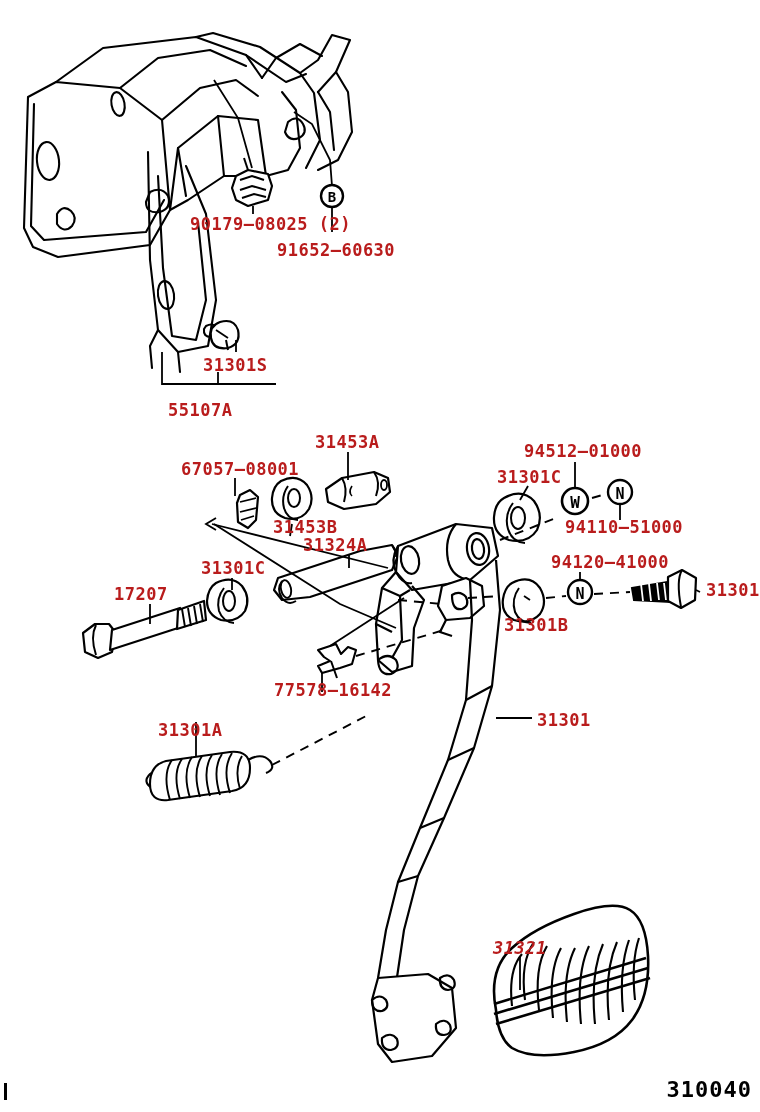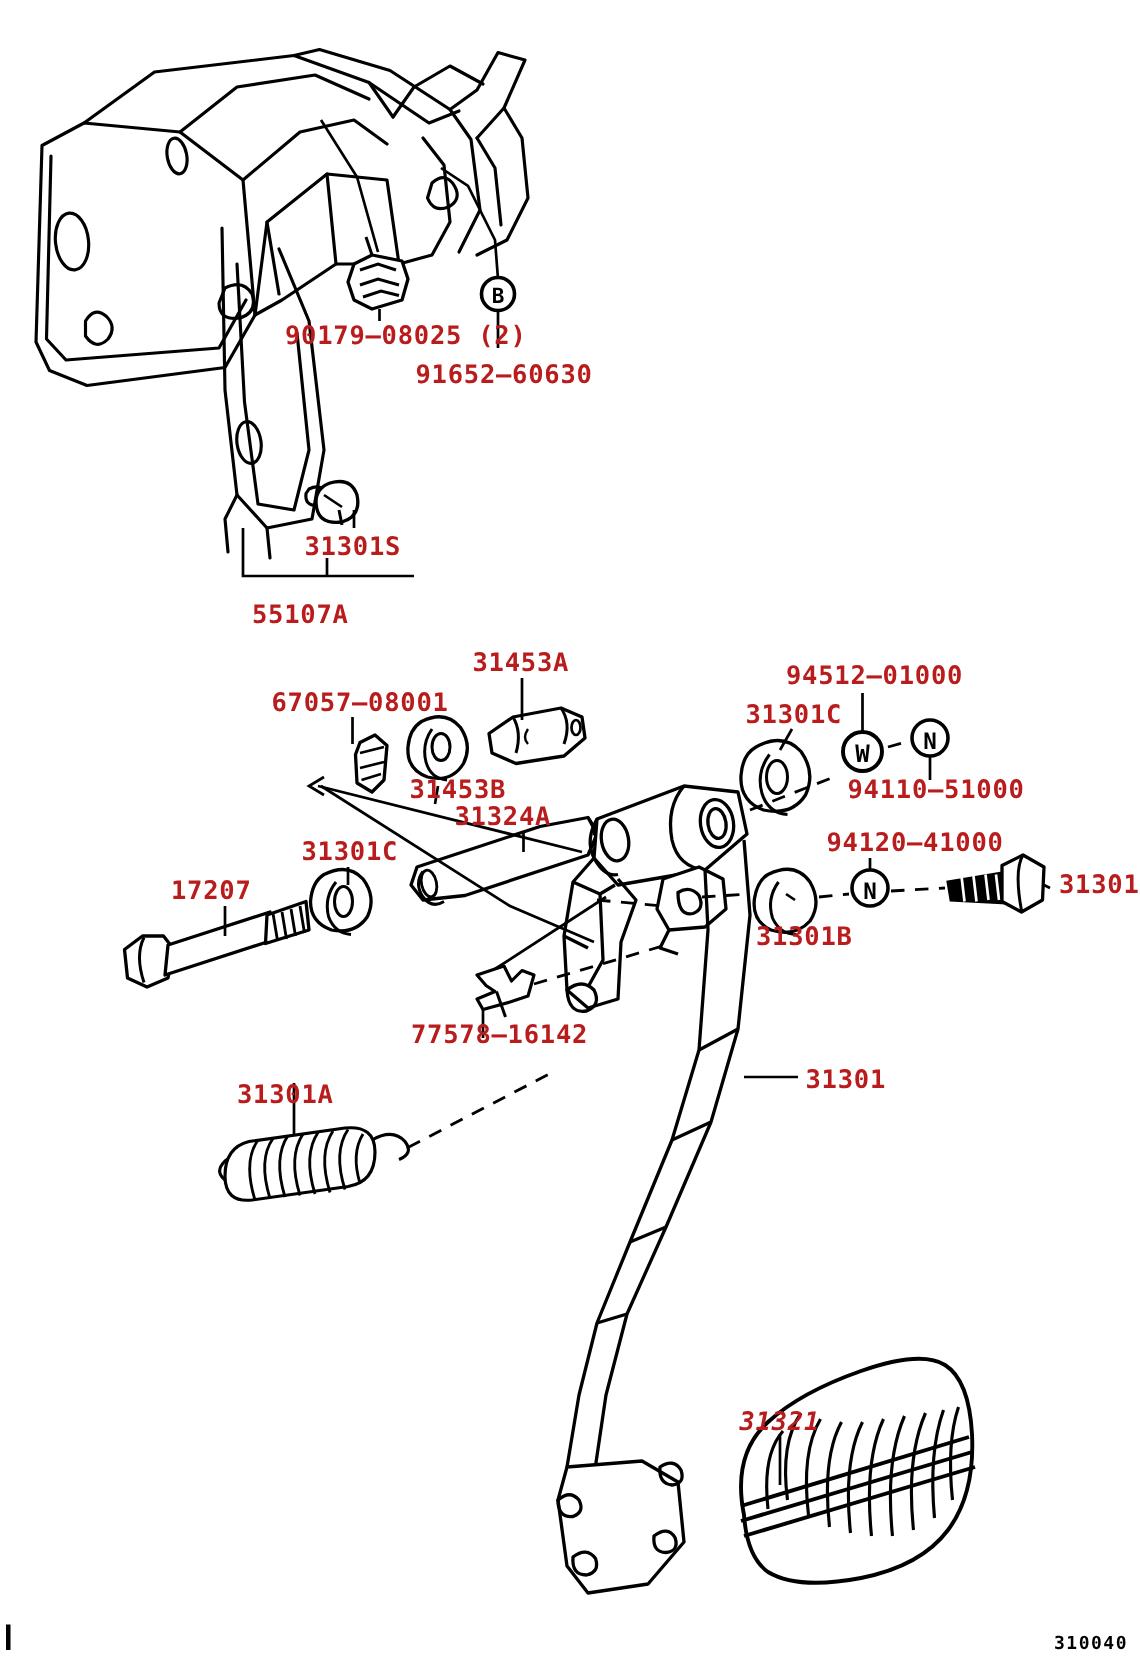--- a/index.html
+++ b/index.html
@@ -34,21 +34,21 @@
     white-space: nowrap;
     line-height: 1;
     -webkit-font-smoothing: none;
   }
   .figno {
     position: absolute;
     right: 8px;
     bottom: 10px;
     font-family: "DejaVu Sans Mono", "Liberation Mono", monospace;
     font-weight: bold;
-    font-size: 12px;
+    font-size: 22px;
     letter-spacing: 1px;
     color: #000000;
     text-align: right;
   }
   .edge-tick {
     position: absolute;
     left: 4px;
     bottom: 12px;
     width: 3px;
     height: 17px;

